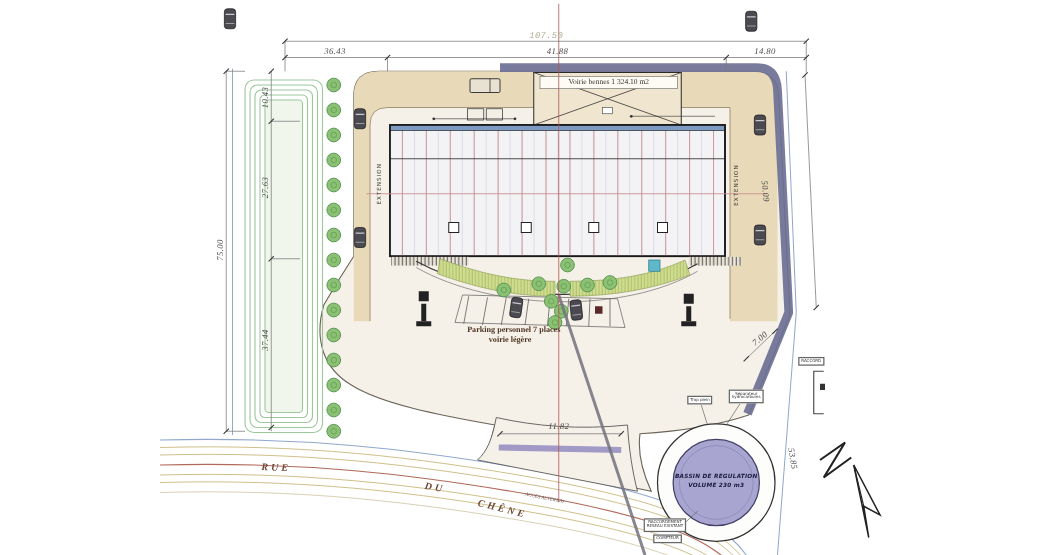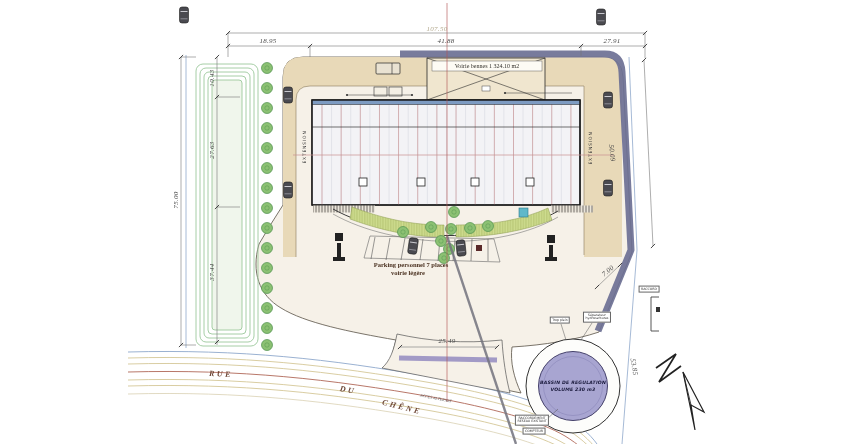--- a/index.html
+++ b/index.html
@@ -2,21 +2,21 @@
 <html><head>
 <meta charset="utf-8">
 <style>
   html,body{margin:0;padding:0;background:#fff;}
   .stage{position:relative;width:850px;height:444px;background:#ffffff;overflow:hidden;
          font-family:"Liberation Serif",serif;}
   .stage svg{position:absolute;left:0;top:0;}
   .lbl{position:absolute;white-space:nowrap;color:#4a4a4a;font-style:italic;
        transform:translate(-50%,-50%);}
   .dim{font-size:7px;letter-spacing:.3px;}
-  .dim-light{color:#b3a98e;}
+  .dim-light{color:#b3a98e;font-family:Liberation Mono, monospace;}
   .small-serif{font-style:normal;font-size:6px;color:#33302a;}
   .ext{font-family:"DejaVu Sans",sans-serif;font-style:normal;font-size:4.5px;
        letter-spacing:.8px;color:#3a3a3a;}
   .street-name{font-weight:bold;font-size:8px;letter-spacing:2.5px;color:#6d4636;}
   .parking-lbl{font-style:normal;font-weight:bold;font-size:6.5px;color:#4c3322;}
   .basin-lbl{font-family:"DejaVu Sans",sans-serif;font-style:italic;font-weight:bold;
              font-size:4.6px;color:#18183a;letter-spacing:.2px;}
   .tiny{font-size:4px;}
   .tag{position:absolute;transform:translate(-50%,-50%);background:#ffffff;
        border:.5px solid #666;color:#333;font-family:"DejaVu Sans",sans-serif;
@@ -260,33 +260,33 @@
     <use href="#car" x="288" y="95"></use>
     <use href="#car" x="288" y="190"></use>
     <use href="#car" x="608" y="100"></use>
     <use href="#car" x="608" y="188"></use>
     <use href="#car" x="413" y="246" transform="rotate(8 413 246)"></use>
     <use href="#car" x="461" y="248" transform="rotate(-6 461 248)"></use>
   </g>
 </svg>
 
 <div class="lbl dim dim-light" style="left:437px;top:29px">107.50</div>
-<div class="lbl dim" style="left:268px;top:41px">18.95</div>
+<div class="lbl dim" style="left:268px;top:41px">36.43</div>
 <div class="lbl dim" style="left:446px;top:41px">41.88</div>
-<div class="lbl dim" style="left:612px;top:41px">27.91</div>
+<div class="lbl dim" style="left:612px;top:41px">14.80</div>
 
 <div class="lbl dim" style="left:176px;top:200px;transform:translate(-50%,-50%) rotate(-90deg)">75.00</div>
 <div class="lbl dim" style="left:212px;top:78px;transform:translate(-50%,-50%) rotate(-90deg)">10.43</div>
 <div class="lbl dim" style="left:212px;top:150px;transform:translate(-50%,-50%) rotate(-90deg)">27.63</div>
 <div class="lbl dim" style="left:212px;top:272px;transform:translate(-50%,-50%) rotate(-90deg)">37.44</div>
 
 <div class="lbl dim" style="left:612px;top:153px;transform:translate(-50%,-50%) rotate(84deg)">50.09</div>
 <div class="lbl dim" style="left:634px;top:367px;transform:translate(-50%,-50%) rotate(80deg)">53.85</div>
 <div class="lbl dim" style="left:608px;top:271px;transform:translate(-50%,-50%) rotate(-40deg)">7.00</div>
-<div class="lbl dim" style="left:447px;top:341px">25.49</div>
+<div class="lbl dim" style="left:447px;top:341px">11.82</div>
 
 <div class="lbl small-serif" style="left:487px;top:66px">Voirie bennes 1 324.10 m2</div>
 
 <div class="lbl ext" style="left:304px;top:147px;transform:translate(-50%,-50%) rotate(-90deg)">EXTENSION</div>
 <div class="lbl ext" style="left:590px;top:148px;transform:translate(-50%,-50%) rotate(-90deg)">EXTENSION</div>
 
 <div class="lbl parking-lbl" style="left:411px;top:264px">Parking personnel 7 places</div>
 <div class="lbl parking-lbl" style="left:408px;top:271.5px">voirie légère</div>
 
 <div class="lbl basin-lbl" style="left:573px;top:382px">BASSIN DE REGULATION</div>

